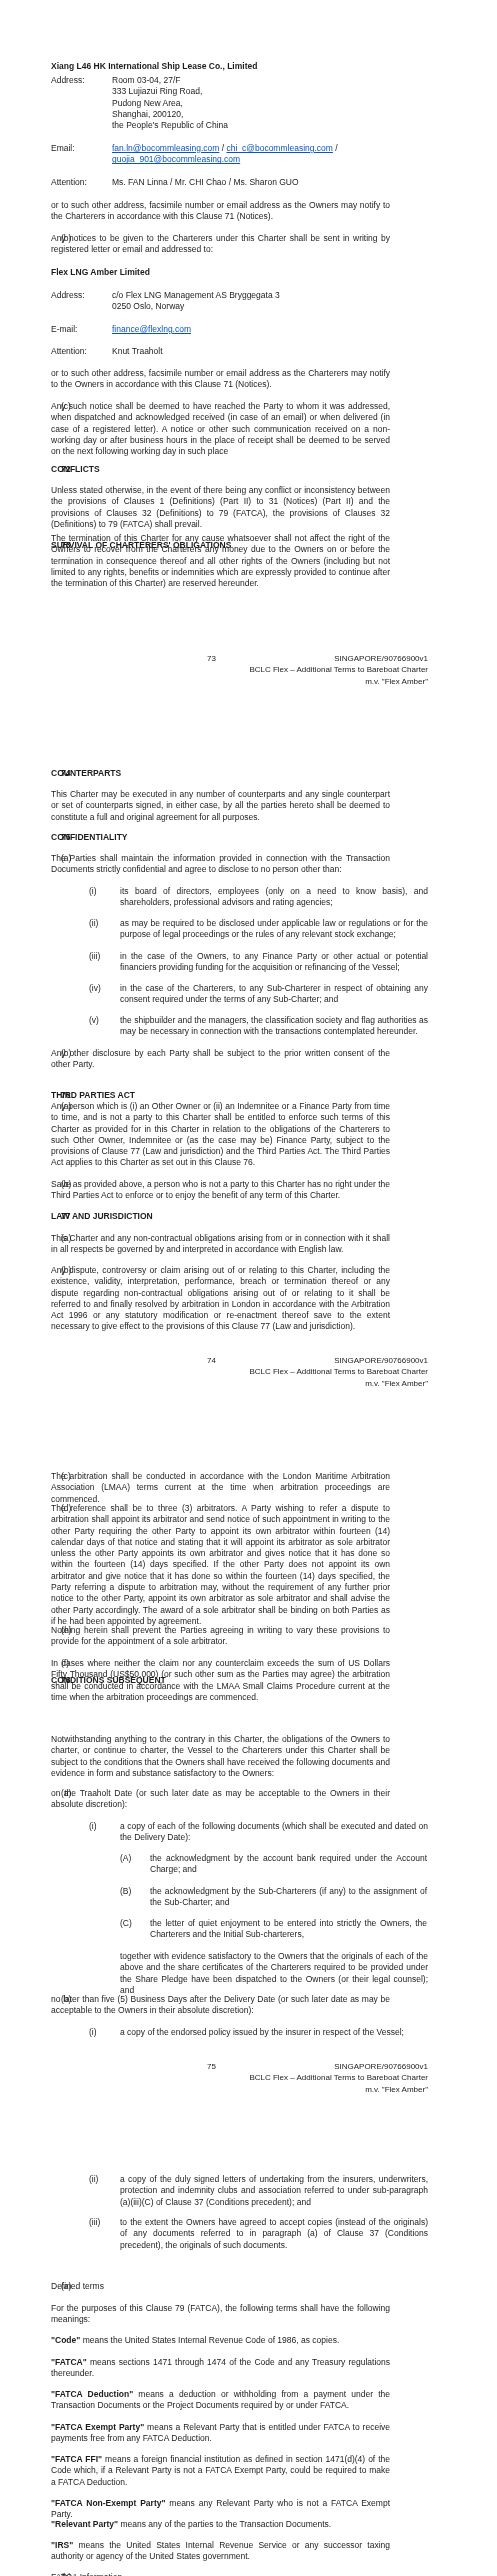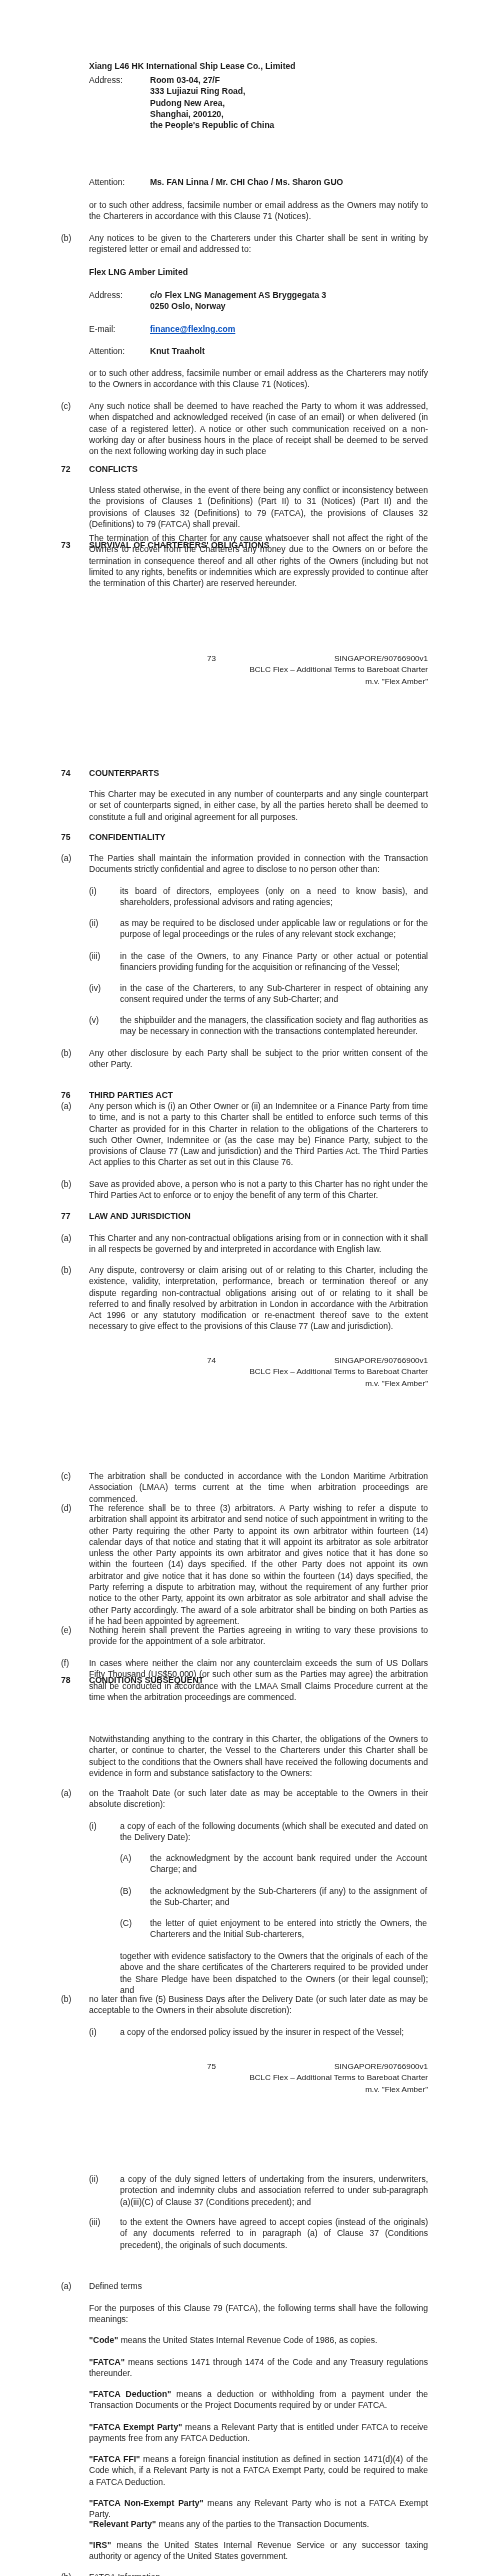--- a/index.html
+++ b/index.html
@@ -4,29 +4,29 @@
 <style>
   html,body { margin:0; padding:0; background:#ffffff; }
   .canvas {
     position:relative; width:497px; height:2813px; background:#ffffff;
     font-family:"Liberation Sans","DejaVu Sans",sans-serif;
     font-size:8.5px; line-height:11.3px; color:#1c1c1c;
   }
   .blk { position:absolute; left:0; width:497px; }
   .h   { font-weight:bold; }
   .lab  { position:absolute; left:61px; top:0; }
-  .bod  { margin-left:89px; width:339px; text-align:justify; }
+  .bod  { margin-left:51px; width:339px; text-align:justify; }
   .lab2 { position:absolute; left:89px; top:0; }
   .bod2 { margin-left:120px; width:308px; text-align:justify; }
   .lab3 { position:absolute; left:120px; top:0; }
   .bod3 { margin-left:150px; width:277px; text-align:justify; }
   .nojust { text-align:left; }
   .row { display:flex; }
   .rlab { width:61px; flex:0 0 61px; }
-  .rval { flex:1;font-weight:bold; }
+  .rval { flex:1; }
   a.em { color:#0b53c1; text-decoration:underline; cursor:pointer; }
   .footer { font-size:8px; }
   .pnum { position:absolute; left:207px; top:0; }
   .fr { margin-left:89px; width:339px; text-align:right; }
 </style>
 </head>
 <body>
 
 <div class="canvas">
 
@@ -40,20 +40,26 @@
       <span class="rval">
         <div>Room 03-04, 27/F</div>
         <div>333 Lujiazui Ring Road,</div>
         <div>Pudong New Area,</div>
         <div>Shanghai, 200120,</div>
         <div>the People's Republic of China</div>
       </span>
     </div>
   </div>
 
+  <div class="blk" style="top:143px">
+    <div class="bod nojust row">
+      <span class="rlab">Email:</span>
+      <span class="rval"><a class="em">fan.ln@bocommleasing.com</a><span> / </span><a class="em">chi_c@bocommleasing.com</a><span> / </span><a class="em">guojia_901@bocommleasing.com</a></span>
+    </div>
+  </div>
 
   <div class="blk" style="top:177px">
     <div class="bod nojust row">
       <span class="rlab">Attention:</span>
       <span class="rval">Ms. FAN Linna / Mr. CHI Chao / Ms. Sharon GUO</span>
     </div>
   </div>
 
   <div class="blk" style="top:200px">
     <div class="bod">or to such other address, facsimile number or email address as the Owners may notify to the Charterers in accordance with this Clause 71 (Notices).</div>

